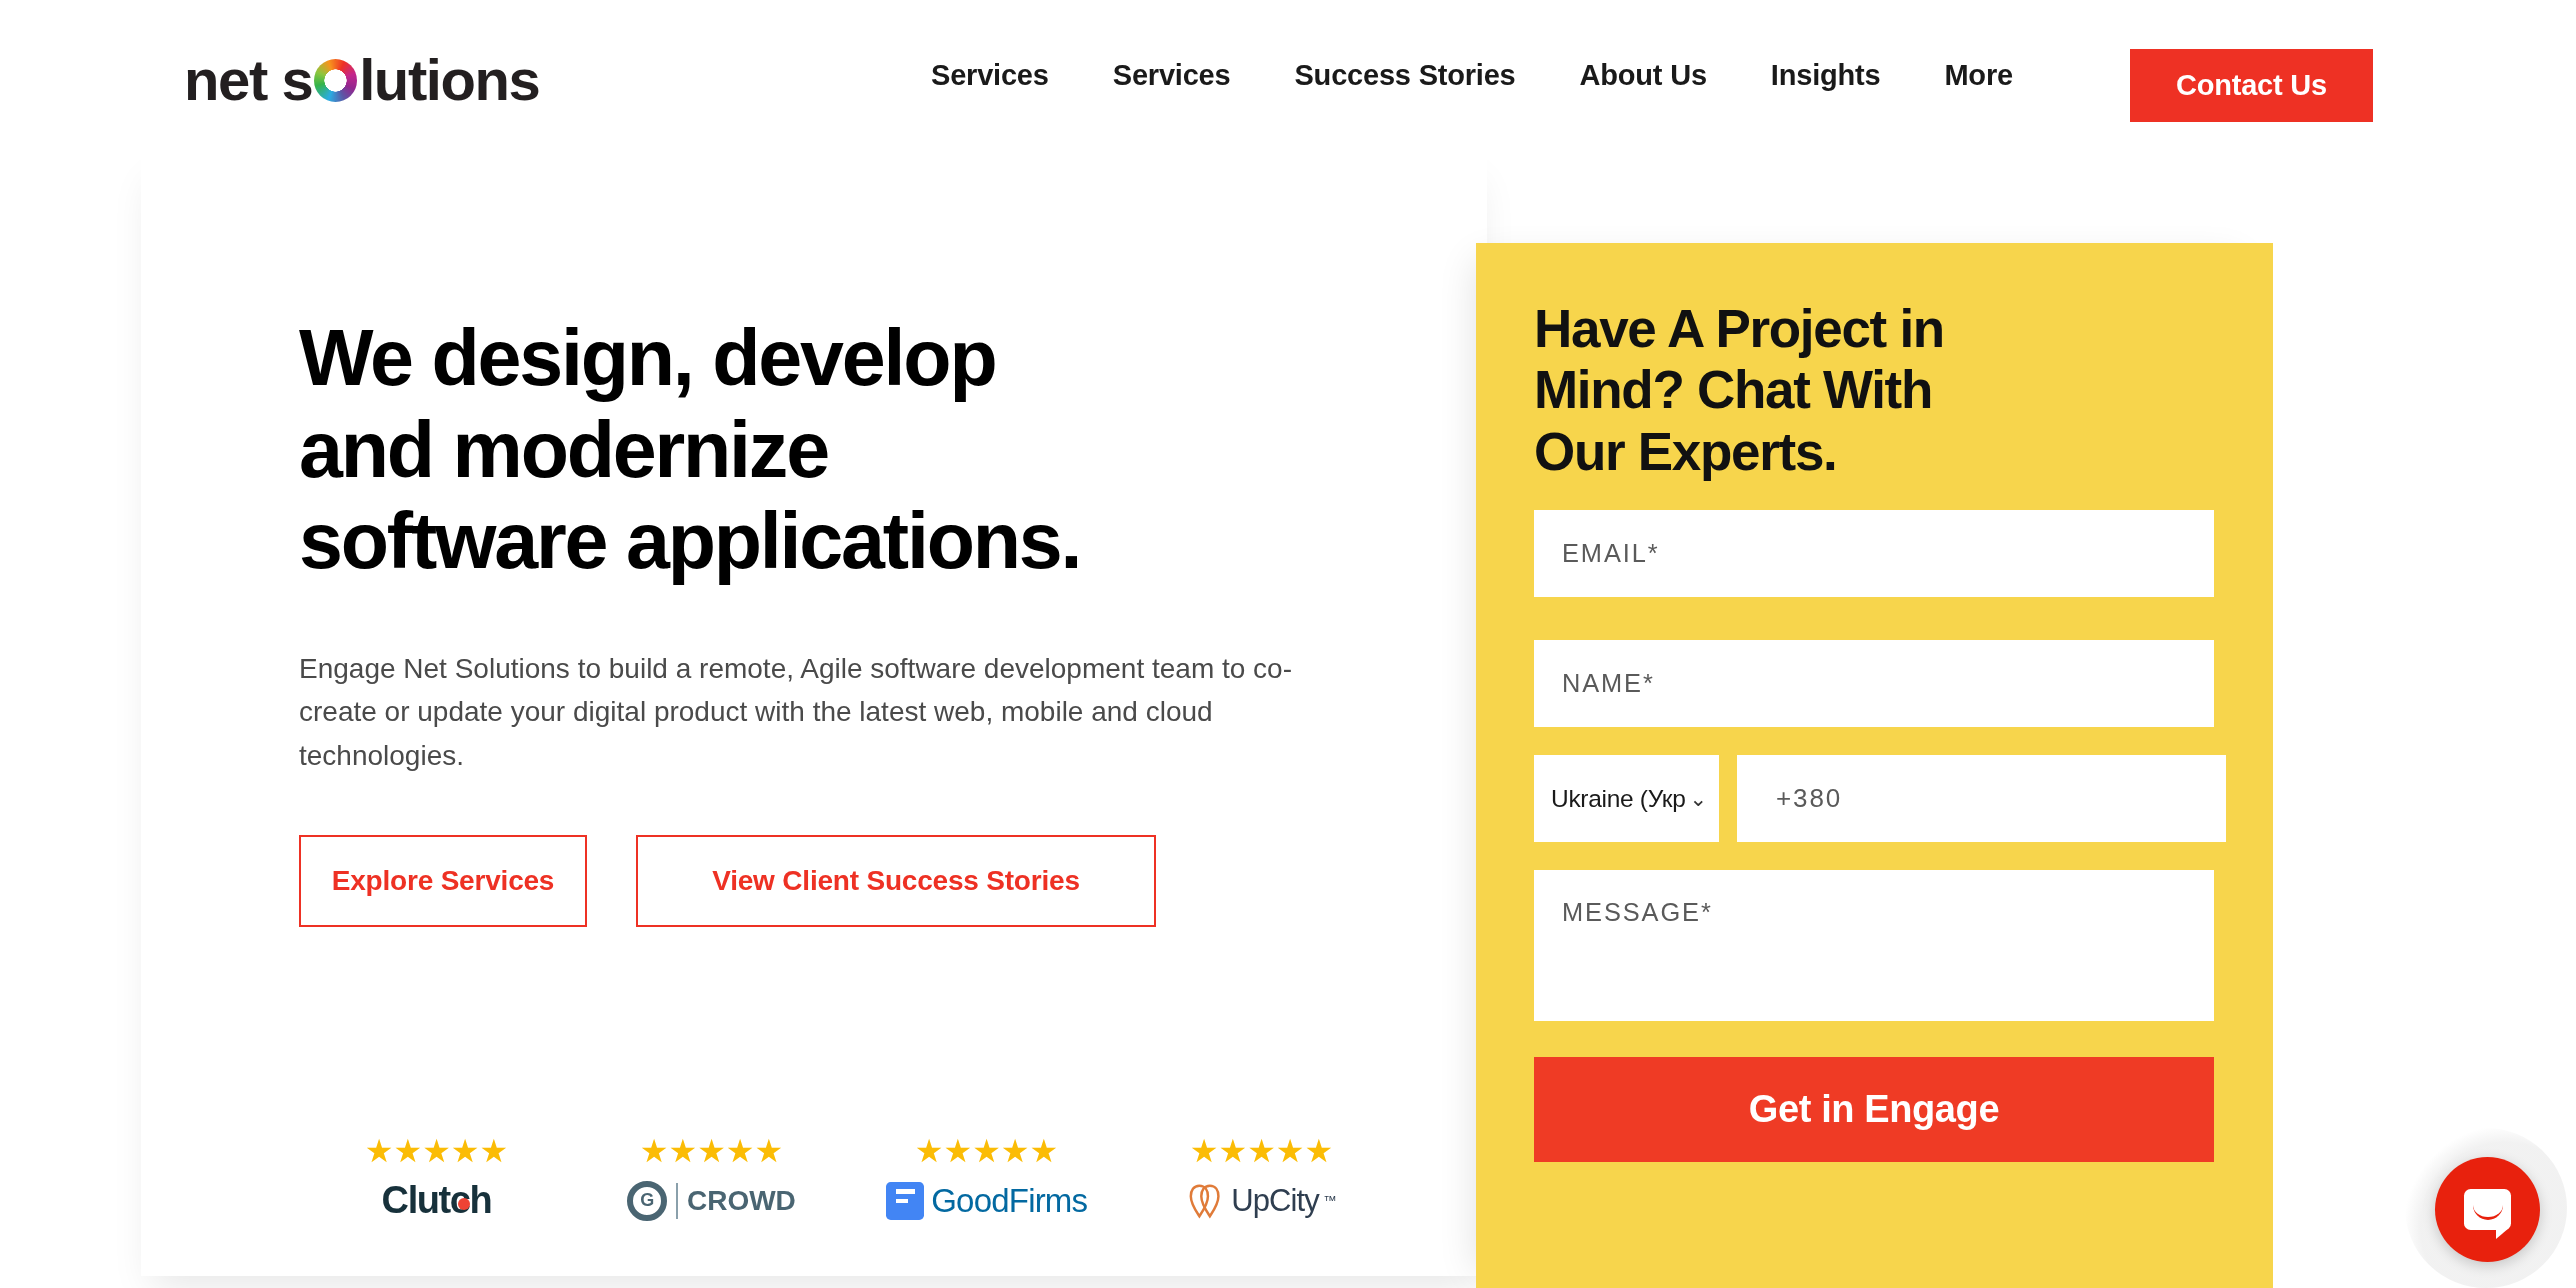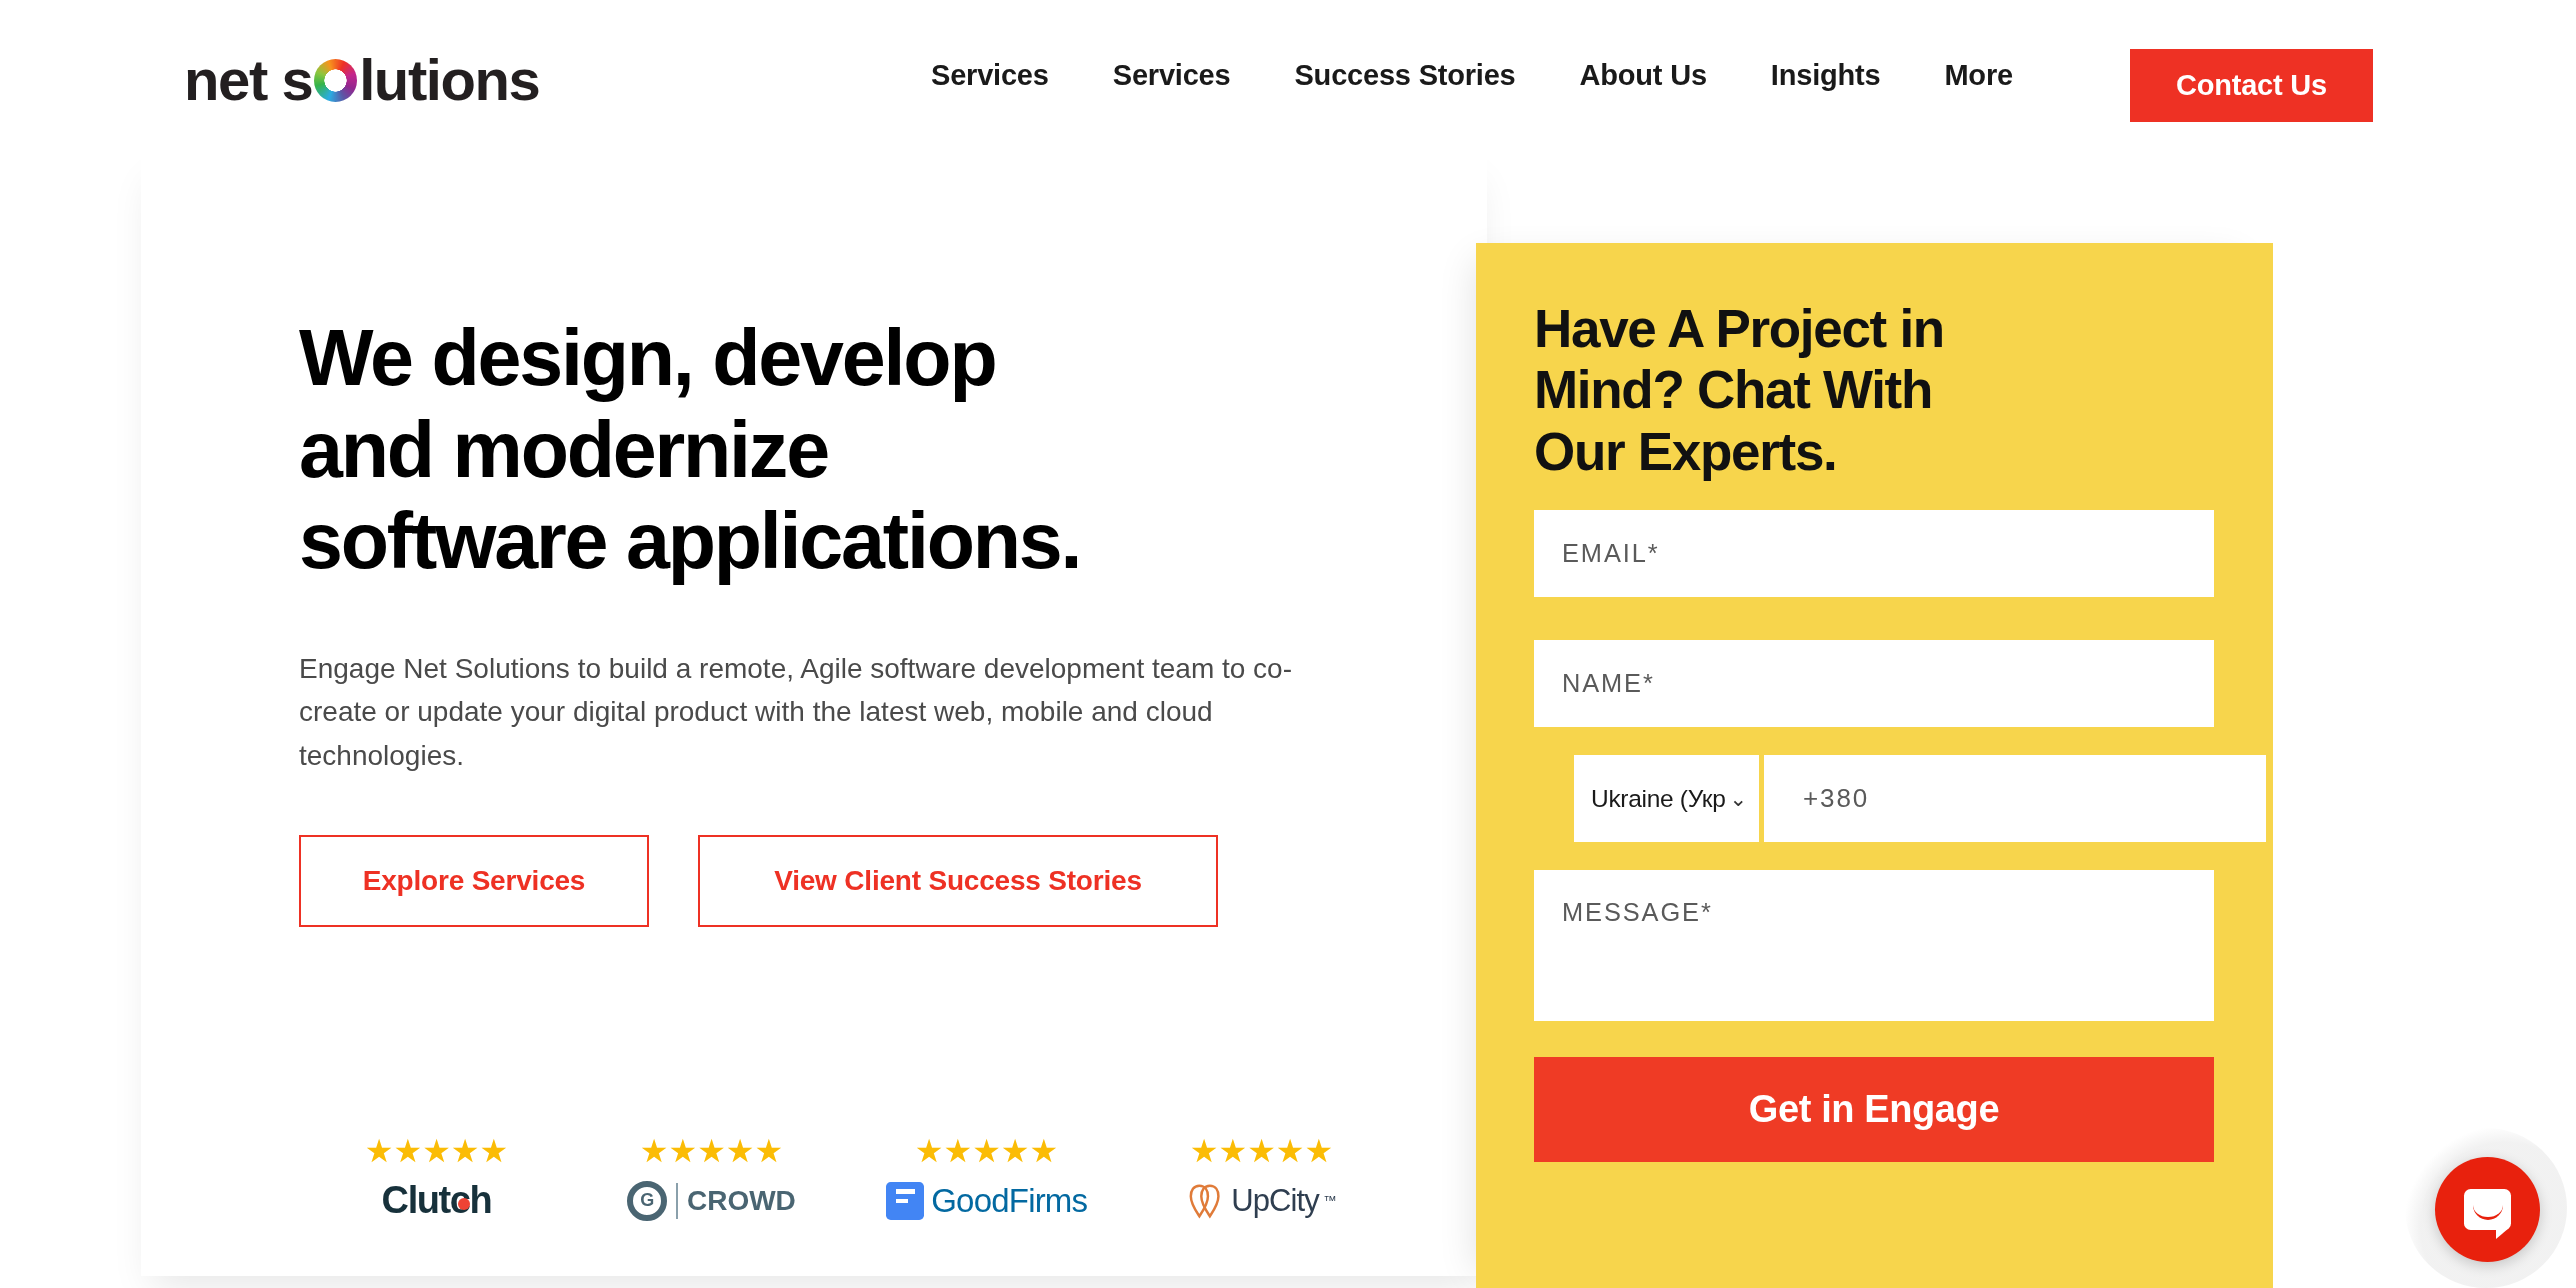--- a/index.html
+++ b/index.html
@@ -75,21 +75,21 @@
     font-weight: 400;
   }
   .hero-buttons { margin-top: 58px; display: flex; gap: 49px; }
   .ghost-btn {
     border: 2.8px solid #ee3124; color: #ee3124;
     font-size: 28px; font-weight: 700;
     display: flex; align-items: center; justify-content: center;
     height: 92px; cursor: pointer; background: #fff;
     letter-spacing: -0.2px;
   }
-  .ghost-btn.b1 { width: 350px; }
+  .ghost-btn.b1 { width: 288px; }
   .ghost-btn.b2 { width: 520px; }
 
   
   .badges {
     position: absolute; left: 299px; top: 1135px;
     display: flex; z-index: 10;
   }
   .badge { width: 275px; display: flex; flex-direction: column; align-items: center; }
   .stars { display: flex; gap: 3.8px; font-size: 32px; color: #FBBC05; line-height: 1; }
   .badge-logo { margin-top: 13px; height: 41px; display: flex; align-items: center; justify-content: center; }
@@ -146,21 +146,21 @@
   }
   .field {
     background: #fff; width: 680px; height: 87px;
     margin-top: 28px;
     display: flex; align-items: center;
     padding: 0 28px;
     font-size: 25.4px; color: #5a5a5a; letter-spacing: 1.9px;
     cursor: text;
   }
   .field.first { margin-top: 43px; }
-  .phone-row { display: flex; margin-top: 28px; gap: 5px; width: 692px; margin-left: 40px; }
+  .phone-row { display: flex; margin-top: 28px; gap: 18px; width: 692px; }
   .country-select {
     background: #fff; width: 185px; height: 87px;
     display: flex; align-items: center; justify-content: space-between;
     padding: 0 13px 0 17px;
     font-size: 24.5px; color: #1a1a1a; letter-spacing: -0.3px;
     cursor: pointer; overflow: hidden; white-space: nowrap;
   }
   .chev { font-size: 21px; color: #333; margin-left: 3.8px; }
   .phone-input {
     background: #fff; flex: 1; height: 87px;

